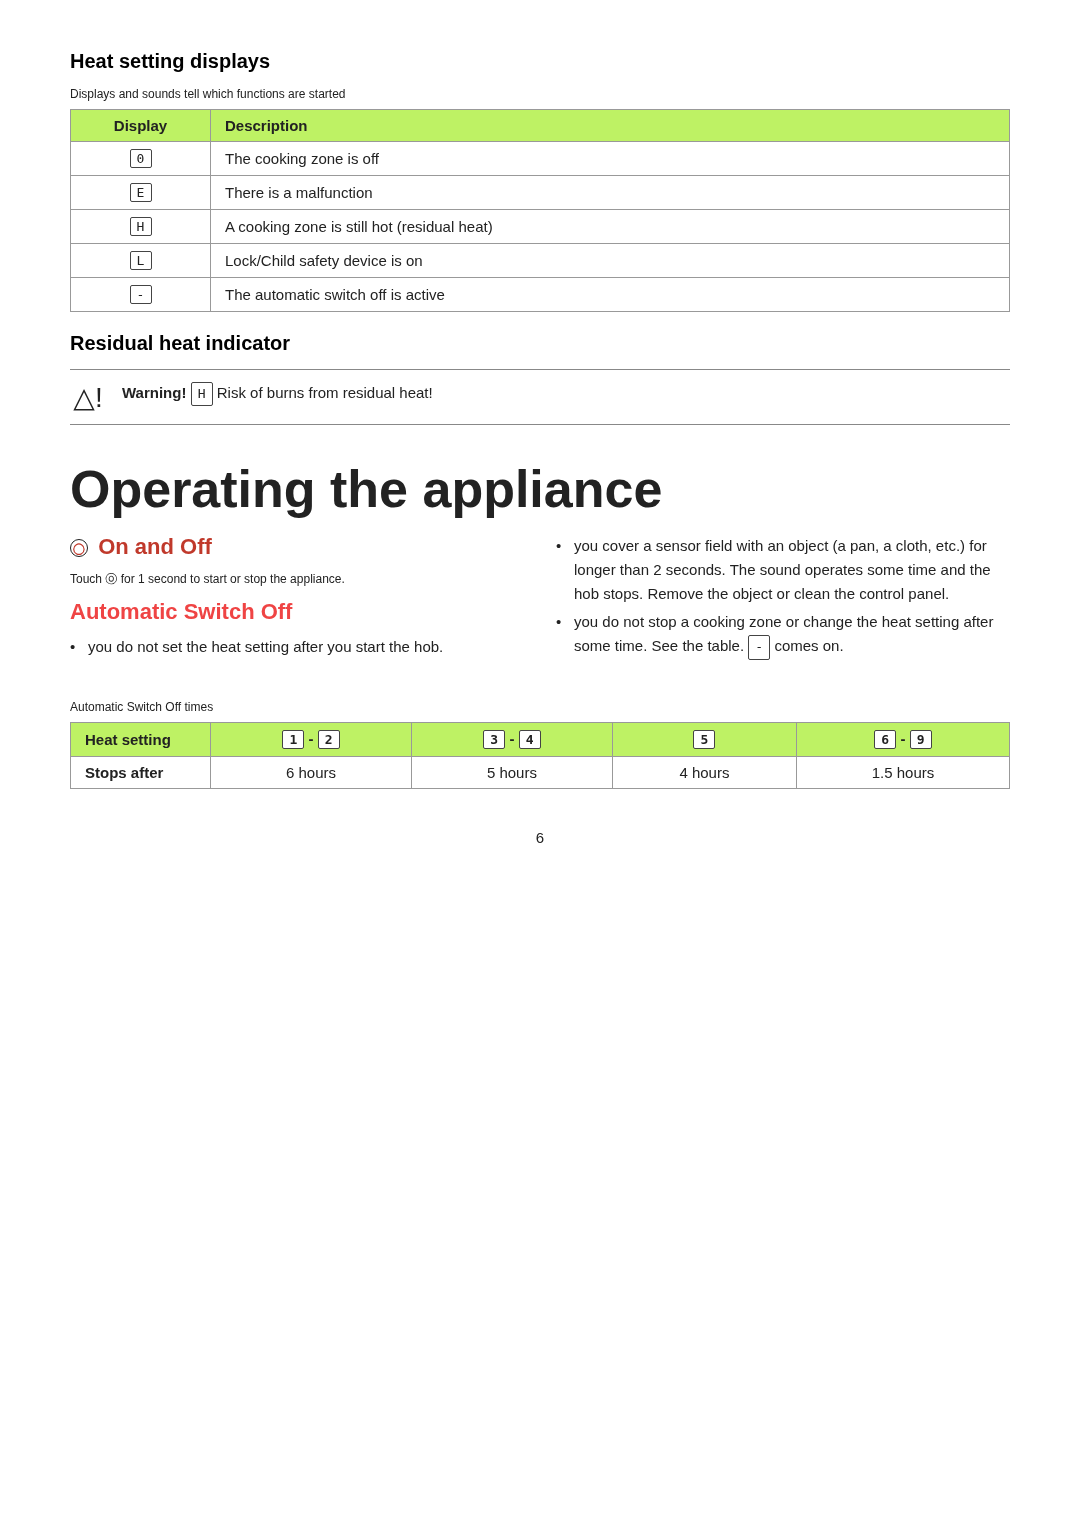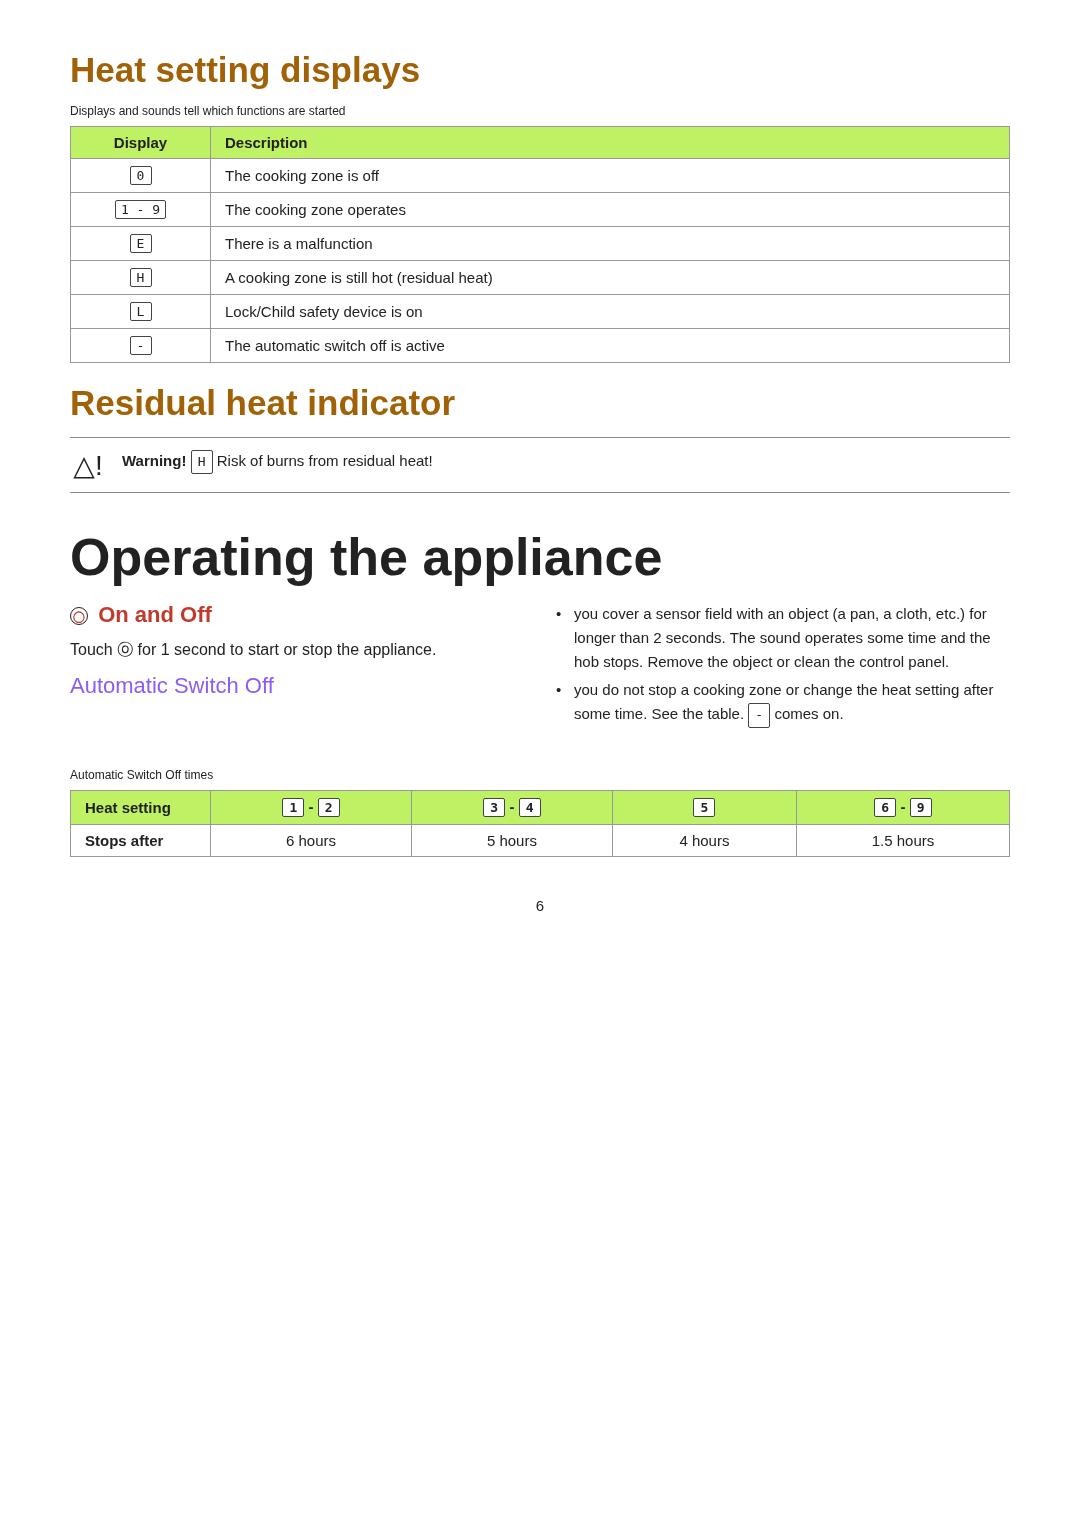--- a/index.html
+++ b/index.html
@@ -8,38 +8,38 @@
       font-family: Arial, Helvetica, sans-serif;
       font-size: 15px;
       color: #222;
       width: 1080px;
       min-height: 1529px;
       padding: 50px 70px 60px 70px;
     }
 
     
     .section-title {
-      font-size: 35px;
-      font-weight: bold;
-      color: #a16207;
+      font-size: 20px;
+      font-weight: bold;
+      color: #000000;
       margin-bottom: 14px;
     }
 
     .big-title {
       font-size: 52px;
       font-weight: bold;
       color: #222;
       margin: 36px 0 16px 0;
       line-height: 1.1;
     }
 
     .sub-title {
       font-size: 22px;
-      font-weight: normal;
-      color: #8b5cf6;
+      font-weight: bold;
+      color: #ef4444;
       margin-bottom: 10px;
     }
 
     
     table {
       border-collapse: collapse;
       width: 100%;
       margin-bottom: 20px;
     }
     table th, table td {
@@ -122,21 +122,21 @@
     
     .on-off-title {
       font-size: 22px;
       font-weight: bold;
       color: #c0392b;
       margin-bottom: 10px;
     }
 
     
     .body-text {
-      font-size: 16px;
+      font-size: 12px;
       line-height: 1.55;
       margin-bottom: 10px;
     }
 
     ul.bullet-list {
       list-style: none;
       padding: 0;
       margin: 0 0 12px 0;
     }
     ul.bullet-list li {
@@ -188,24 +188,20 @@
       <th>Display</th>
       <th>Description</th>
     </tr>
   </thead>
   <tbody id="display-table-body">
   <tr>
         <td><span class="sym">0</span></td>
         <td>The cooking zone is off</td>
       </tr>
       <tr>
-        <td><span class="sym">1 - 9</span></td>
-        <td>The cooking zone operates</td>
-      </tr>
-      <tr>
         <td><span class="sym">E</span></td>
         <td>There is a malfunction</td>
       </tr>
       <tr>
         <td><span class="sym">H</span></td>
         <td>A cooking zone is still hot (residual heat)</td>
       </tr>
       <tr>
         <td><span class="sym">L</span></td>
         <td>Lock/Child safety device is on</td>
@@ -234,20 +230,21 @@
 
   <div>
     <div class="on-off-title">
       <span class="power-sym">◯</span>
       <span>On and Off</span>
     </div>
     <p class="body-text">Touch ⓞ for 1 second to start or stop the appliance.</p>
 
     <div class="sub-title">Automatic Switch Off</div>
     <ul class="bullet-list" id="left-bullets">
+        <li>you do not set the heat setting after you start the hob.</li>
       </ul>
   </div>
 
   <div>
     <ul class="bullet-list" id="right-bullets">
     <li>you cover a sensor field with an object (a pan, a cloth, etc.) for longer than 2 seconds. The sound operates some time and the hob stops. Remove the object or clean the control panel.</li>
         <li>you do not stop a cooking zone or change the heat setting after some time. See the table. <span class="sym">-</span> comes on.</li>
       </ul>
   </div>
 </div>

